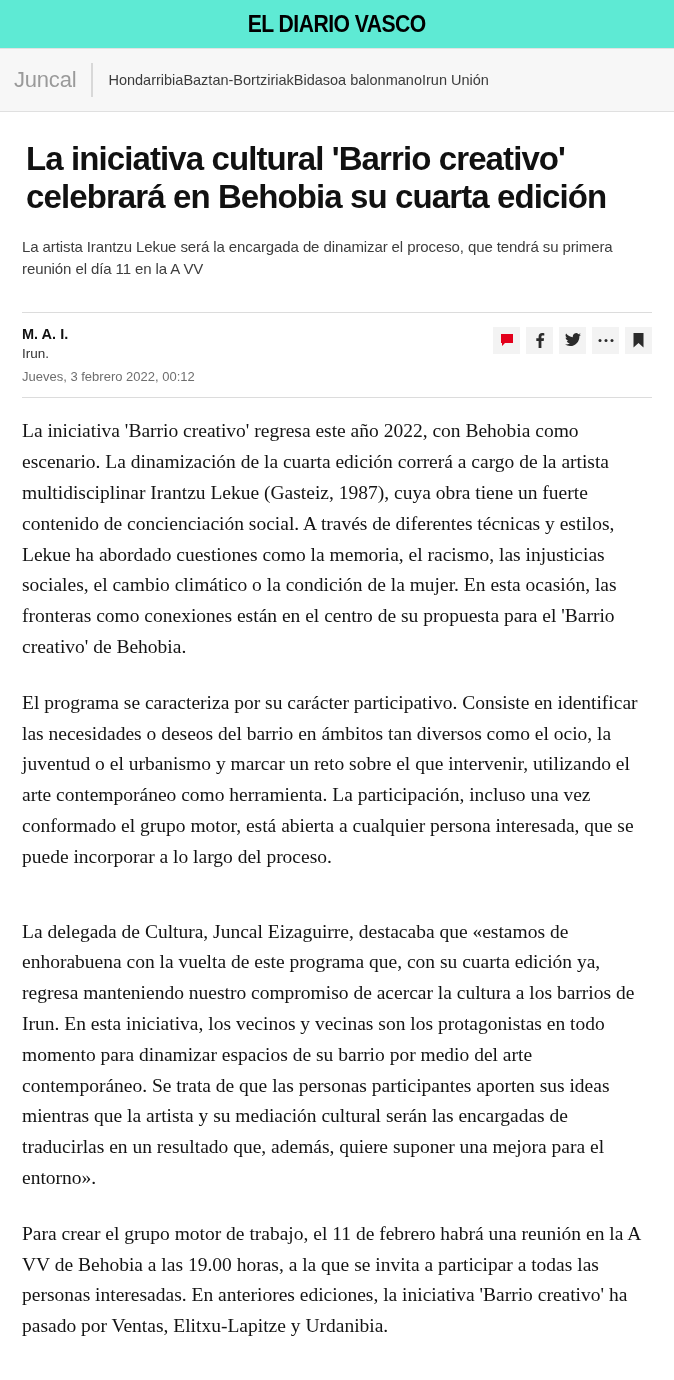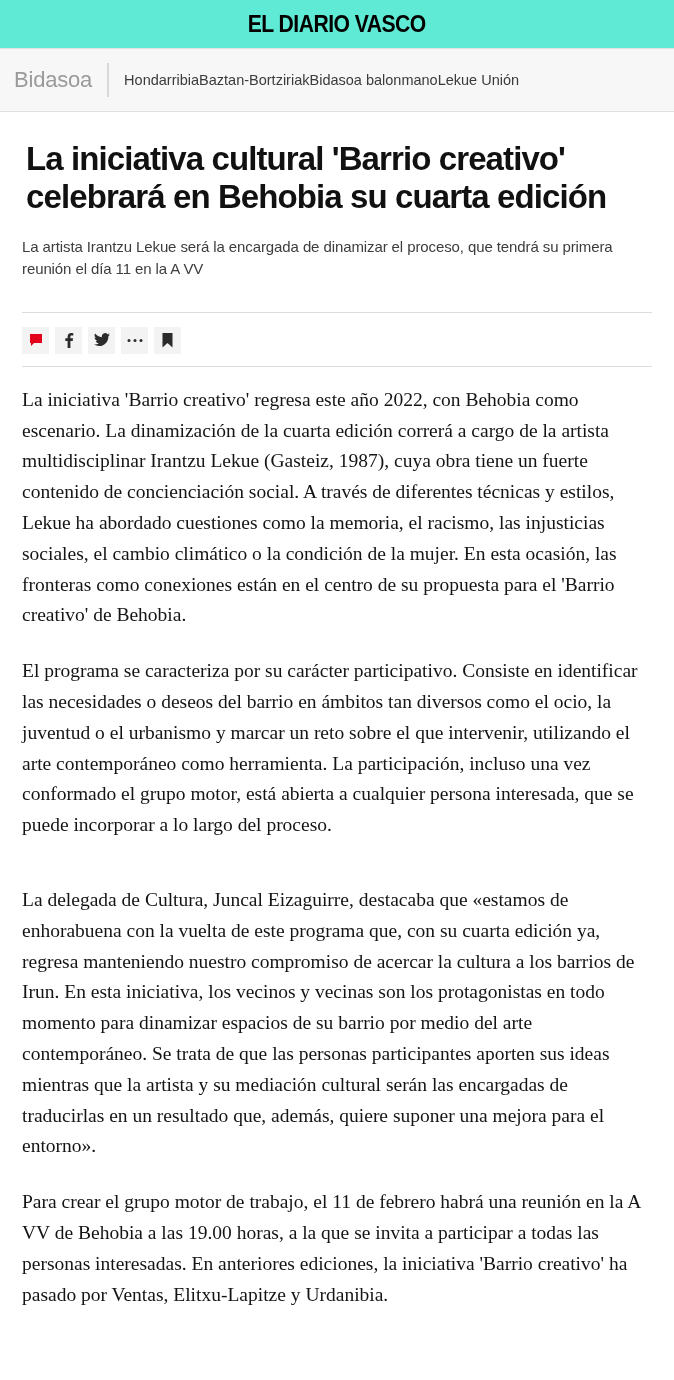--- a/index.html
+++ b/index.html
@@ -191,44 +191,49 @@
   .body-copy p:last-child { margin-bottom: 11px; }
 </style>
 </head>
 <body>
 
 <header class="masthead">
   <div class="masthead-logo">EL DIARIO VASCO</div>
 </header>
 
 <nav class="section-nav">
-  <div class="nav-kicker">Bidasoa</div>
+  <div class="nav-kicker">Juncal</div>
 
   <div class="nav-div"></div>
 
 
   <div class="nav-div"></div>
 
   <div class="nav-links">
     <a class="nav-link" href="#">Hondarribia</a>
     <a class="nav-link" href="#">Baztan-Bortziriak</a>
     <a class="nav-link" href="#">Bidasoa balonmano</a>
-    <a class="nav-link" href="#">Lekue Unión</a>
+    <a class="nav-link" href="#">Irun Unión</a>
   </div>
 </nav>
 
 <main class="article">
 
   <h1 class="headline">La iniciativa cultural 'Barrio creativo' celebrará en Behobia su cuarta edición</h1>
 
   <p class="standfirst">La artista Irantzu Lekue será la encargada de dinamizar el proceso, que tendrá su primera reunión el día 11 en la A VV</p>
 
   <hr class="meta-rule">
 
   <div class="meta">
+    <div class="meta-left">
+      <div class="byline-author">M. A. I.</div>
+      <div class="byline-place">Irun.</div>
+      <div class="byline-date">Jueves, 3 febrero 2022, 00:12</div>
+    </div>
 
     <div class="share-row">
 
       <button class="share-btn">
         <span>
           <svg width="14" height="14" viewBox="0 0 14 14" aria-hidden="true">
             <path d="M1 1 H13 V10 H5 L2 13 V10 H1 Z" fill="#e3001b"></path>
           </svg>
         </span>
       </button>

